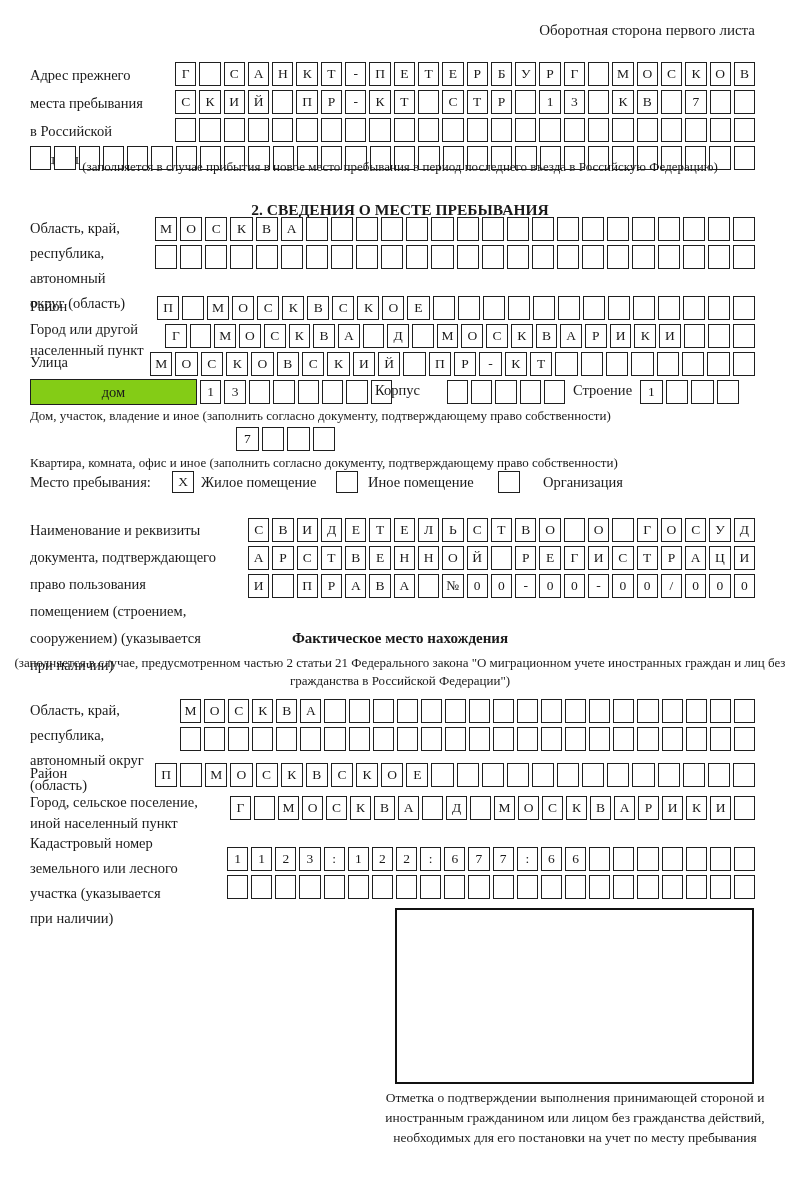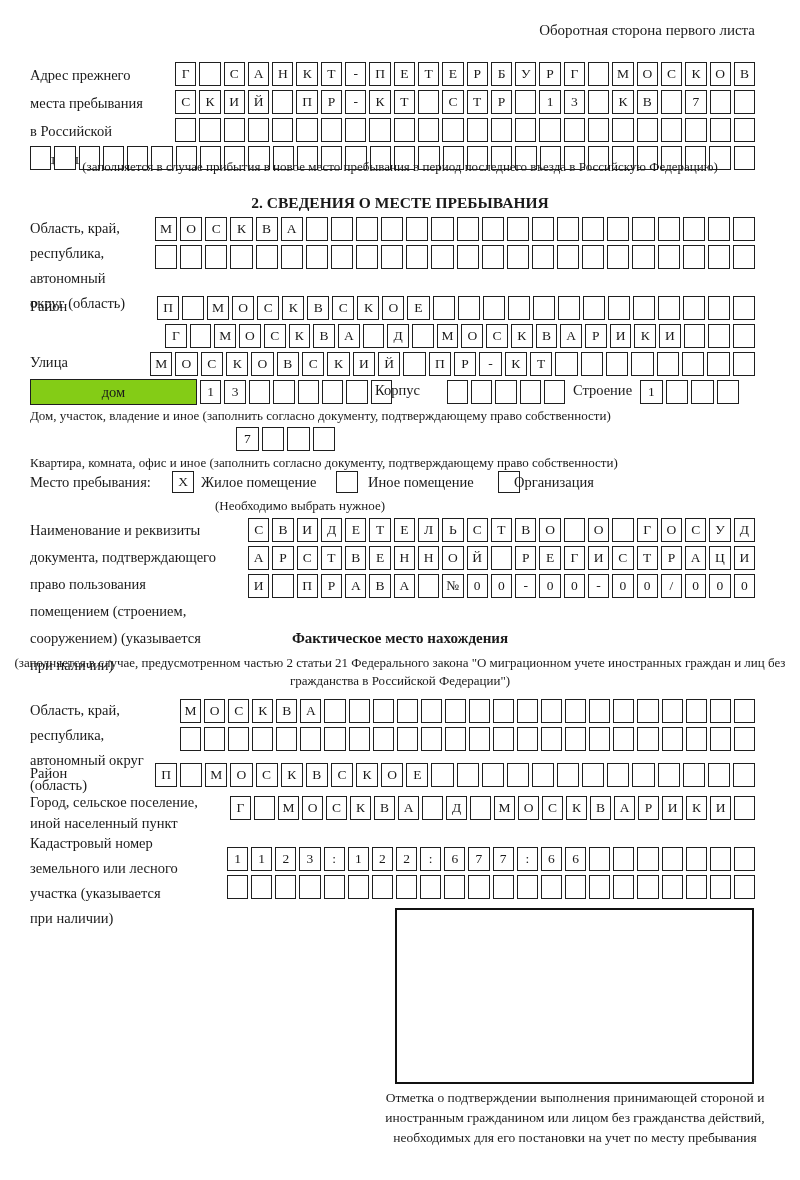--- a/index.html
+++ b/index.html
@@ -134,21 +134,21 @@
       <div class="cell"></div>
       <div class="cell"></div>
       <div class="cell"></div>
       <div class="cell"></div>
       <div class="cell"></div>
       <div class="cell"></div>
       <div class="cell"></div>
     </div>
   <div class="abs note center" style="top:159px">(заполняется в случае прибытия в новое место пребывания в период последнего въезда в Российскую Федерацию)</div>
 
-  <div class="abs hdr center" style="top:194px">2. СВЕДЕНИЯ О МЕСТЕ ПРЕБЫВАНИЯ</div>
+  <div class="abs hdr center" style="top:201px">2. СВЕДЕНИЯ О МЕСТЕ ПРЕБЫВАНИЯ</div>
 
   <div class="abs lbl" style="left:30px;top:216px;line-height:25px">Область, край,
 республика,
 автономный
 округ (область)</div>
   <div class="abs cells" style="left:155px;top:217px;width:600px">
       <div class="cell">М</div>
       <div class="cell">О</div>
       <div class="cell">С</div>
       <div class="cell">К</div>
@@ -221,20 +221,22 @@
       <div class="cell"></div>
       <div class="cell"></div>
       <div class="cell"></div>
       <div class="cell"></div>
       <div class="cell"></div>
       <div class="cell"></div>
       <div class="cell"></div>
       <div class="cell"></div>
     </div>
 
+  <div class="abs lbl" style="left:30px;top:319px;line-height:21px">Город или другой
+населенный пункт</div>
   <div class="abs cells" style="left:165px;top:324px;width:590px">
       <div class="cell">Г</div>
       <div class="cell"></div>
       <div class="cell">М</div>
       <div class="cell">О</div>
       <div class="cell">С</div>
       <div class="cell">К</div>
       <div class="cell">В</div>
       <div class="cell">А</div>
       <div class="cell"></div>
@@ -318,22 +320,21 @@
       <div class="cell"></div>
     </div>
   <div class="abs note" style="left:30px;top:455px">Квартира, комната, офис и иное (заполнить согласно документу, подтверждающему право собственности)</div>
 
   <div class="abs lbl" style="left:30px;top:474px">Место пребывания:</div>
   <div class="abs cb" style="left:172px;top:471px">X</div>
   <div class="abs lbl" style="left:201px;top:474px">Жилое помещение</div>
   <div class="abs cb" style="left:336px;top:471px"></div>
   <div class="abs lbl" style="left:368px;top:474px">Иное помещение</div>
   <div class="abs cb" style="left:498px;top:471px"></div>
-  <div class="abs lbl" style="left:514px;top:474px">Организация</div>
-  <div class="abs note" style="left:150px;top:498px;width:300px;text-align:center">(Необходимо выбрать нужное)</div>
+  <div class="abs lbl" style="left:543px;top:474px">Организация</div>
 
   <div class="abs lbl" style="left:30px;top:517px;line-height:27px">Наименование и реквизиты
 документа, подтверждающего
 право пользования
 помещением (строением,
 сооружением) (указывается
 при наличии)</div>
   <div class="abs cells" style="left:248px;top:518px;width:507px">
       <div class="cell">С</div>
       <div class="cell">В</div>

